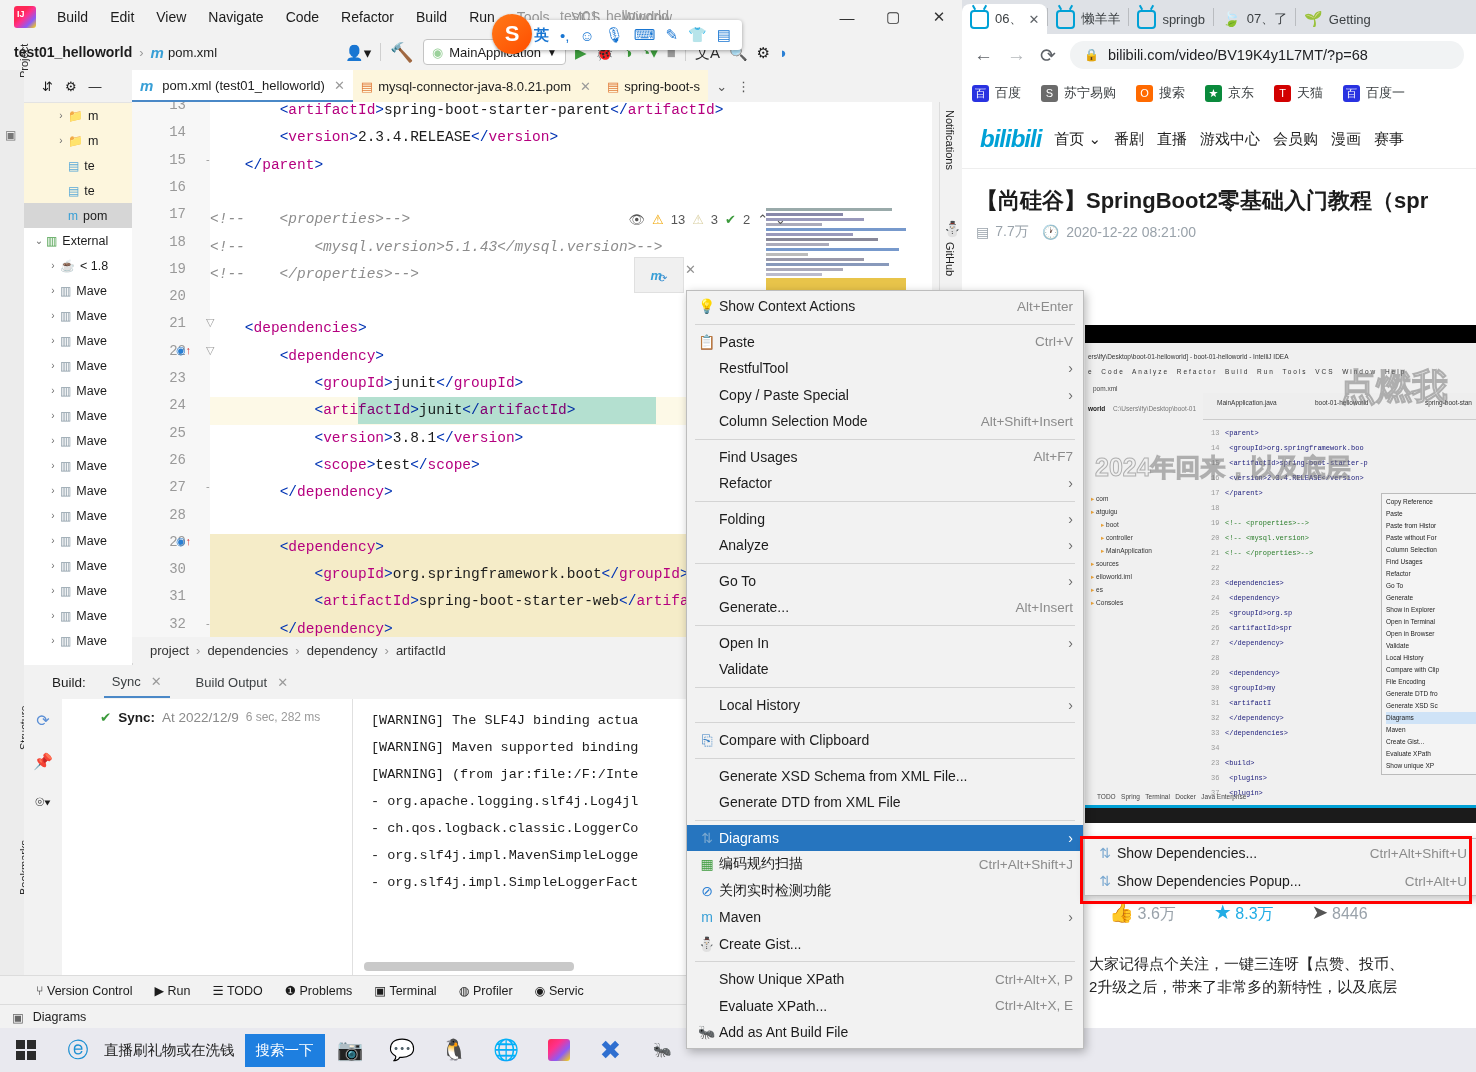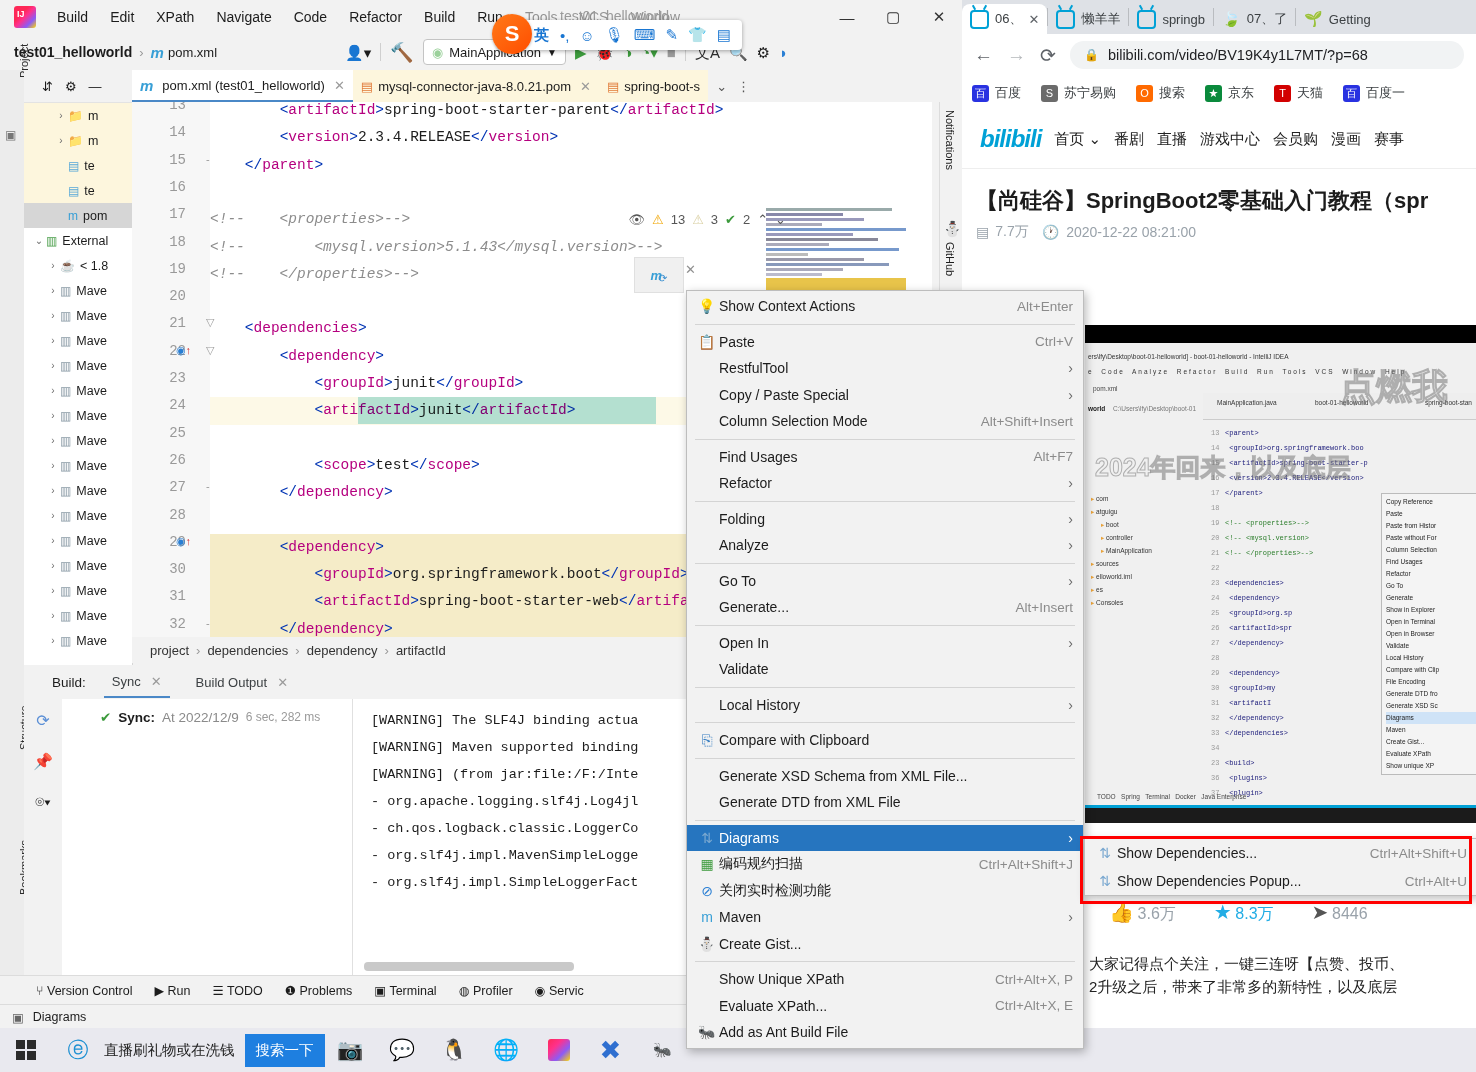--- a/index.html
+++ b/index.html
@@ -152,21 +152,21 @@
 </style>
 </head>
 <body>
 
 <div id="ide">
 
   <div class="menubar">
     <div class="ij-logo"></div>
     <div class="mi"><span>Build</span></div>
     <div class="mi"><span>Edit</span></div>
-    <div class="mi"><span>XPath</span></div>
+    <div class="mi"><span>View</span></div>
     <div class="mi"><span>Navigate</span></div>
     <div class="mi"><span>Code</span></div>
     <div class="mi"><span>Refactor</span></div>
     <div class="mi"><span>Build</span></div>
     <div class="mi"><span>Run</span></div>
     <div class="mi" style="opacity:.45"><span>Tools</span></div>
     <div class="mi" style="opacity:.45"><span>VCS</span></div>
     <div class="mi" style="opacity:.45"><span>Window</span></div>
   </div>
   <div class="wintitle">test01_helloworld</div>
@@ -371,20 +371,21 @@
         <div class="cl" style="position: absolute; left: 0px; right: 0px; top: 49.6px;">    <span class="tag">&lt;/</span><span class="el">parent</span><span class="tag">&gt;</span></div>
         <div class="cl" style="position: absolute; left: 0px; right: 0px; top: 76.9px;"></div>
         <div class="cl" style="position: absolute; left: 0px; right: 0px; top: 104.2px;"><span class="cmt">&lt;!--    &lt;properties&gt;--&gt;</span></div>
         <div class="cl" style="position: absolute; left: 0px; right: 0px; top: 131.5px;"><span class="cmt">&lt;!--        &lt;mysql.version&gt;5.1.43&lt;/mysql.version&gt;--&gt;</span></div>
         <div class="cl" style="position: absolute; left: 0px; right: 0px; top: 158.8px;"><span class="cmt">&lt;!--    &lt;/properties&gt;--&gt;</span></div>
         <div class="cl" style="position: absolute; left: 0px; right: 0px; top: 186.1px;"></div>
         <div class="cl" style="position: absolute; left: 0px; right: 0px; top: 213.4px;">    <span class="tag">&lt;</span><span class="el">dependencies</span><span class="tag">&gt;</span></div>
         <div class="cl" style="position: absolute; left: 0px; right: 0px; top: 240.7px;">        <span class="tag">&lt;</span><span class="el">dependency</span><span class="tag">&gt;</span></div>
         <div class="cl" style="position: absolute; left: 0px; right: 0px; top: 268px;">            <span class="tag">&lt;</span><span class="el">groupId</span><span class="tag">&gt;</span>junit<span class="tag">&lt;/</span><span class="el">groupId</span><span class="tag">&gt;</span></div>
         <div class="cl lnhl" style="position: absolute; left: 0px; right: 0px; top: 295.3px;">            <span class="tag">&lt;</span><span class="el">artifactId</span><span class="tag">&gt;</span>junit<span class="tag">&lt;/</span><span class="el">artifactId</span><span class="tag">&gt;</span></div>
+        <div class="cl" style="position: absolute; left: 0px; right: 0px; top: 322.6px;">            <span class="tag">&lt;</span><span class="el">version</span><span class="tag">&gt;</span>3.8.1<span class="tag">&lt;/</span><span class="el">version</span><span class="tag">&gt;</span></div>
         <div class="cl" style="position: absolute; left: 0px; right: 0px; top: 349.9px;">            <span class="tag">&lt;</span><span class="el">scope</span><span class="tag">&gt;</span>test<span class="tag">&lt;/</span><span class="el">scope</span><span class="tag">&gt;</span></div>
         <div class="cl" style="position: absolute; left: 0px; right: 0px; top: 377.2px;">        <span class="tag">&lt;/</span><span class="el">dependency</span><span class="tag">&gt;</span></div>
         <div class="cl" style="position: absolute; left: 0px; right: 0px; top: 404.5px;"></div>
         <div class="cl hlband" style="position: absolute; left: 0px; right: 0px; top: 431.8px;">        <span class="tag">&lt;</span><span class="el">dependency</span><span class="tag">&gt;</span></div>
         <div class="cl hlband" style="position: absolute; left: 0px; right: 0px; top: 459.1px;">            <span class="tag">&lt;</span><span class="el">groupId</span><span class="tag">&gt;</span>org.springframework.boot<span class="tag">&lt;/</span><span class="el">groupId</span><span class="tag">&gt;</span></div>
         <div class="cl hlband" style="position: absolute; left: 0px; right: 0px; top: 486.4px;">            <span class="tag">&lt;</span><span class="el">artifactId</span><span class="tag">&gt;</span>spring-boot-starter-web<span class="tag">&lt;/</span><span class="el">artifactId</span><span class="tag">&gt;</span></div>
         <div class="cl hlband" style="position: absolute; left: 0px; right: 0px; top: 513.7px;">        <span class="tag">&lt;/</span><span class="el">dependency</span><span class="tag">&gt;</span></div>
         <div style="position: absolute; left: 148px; top: 295.3px; width: 298px; height: 27px; background: rgb(182, 230, 230); mix-blend-mode: multiply;"></div>
       </div>
     <div id="gutterlines" style="position: absolute; left: 0px; top: -102px; width: 78px;">

